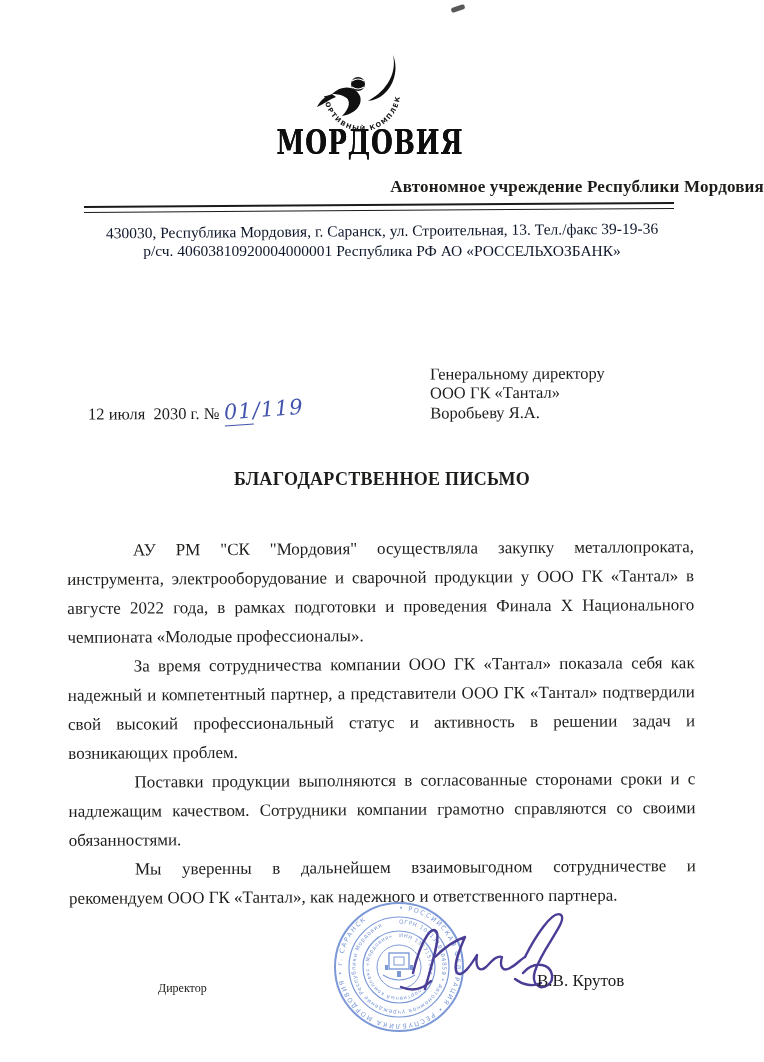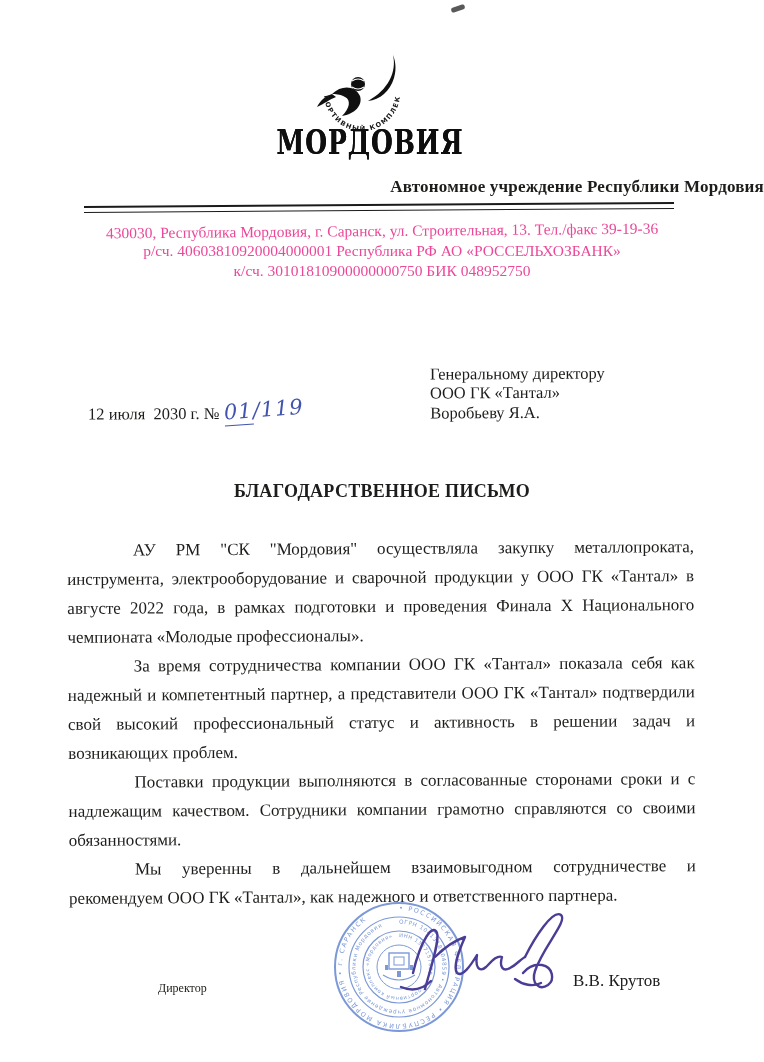--- a/index.html
+++ b/index.html
@@ -33,52 +33,52 @@
     position:absolute;left:4px;right:0;top:177px;text-align:right;
     font-weight:700;font-size:17px;letter-spacing:.2px;
   }
   .double-rule{
     position:absolute;left:84px;top:204px;width:590px;height:4px;
     border-top:2.5px solid #1a1a1a;border-bottom:1.2px solid #1a1a1a;
     transform:rotate(-0.4deg);
   }
   .address{
     position:absolute;left:0;right:0;top:221px;text-align:center;
-    font-size:15.5px;line-height:19.8px;color:#ec4899;
+    font-size:15.5px;line-height:19.8px;color:#0f172a;
   }
   .address .l0{transform:rotate(-0.5deg);}
   .email-links{text-decoration:underline;text-underline-offset:2px;}
 
   
   .date-line{position:absolute;left:88px;top:400px;font-size:16.5px;transform:rotate(-0.3deg);white-space:pre;}
   .handwritten-number{
     display:inline-block;
     font-family:"DejaVu Serif", serif;font-style:italic;font-size:21px;
     color:var(--handwriting-blue);
     transform:rotate(-4deg) translateY(-2px);
     letter-spacing:1px;
   }
   .handwritten-number .u{border-bottom:1.6px solid var(--handwriting-blue);padding-bottom:1px;}
   .recipient{position:absolute;left:430px;top:364px;font-size:16.5px;line-height:19.4px;transform:rotate(-0.3deg);}
 
   
   .letter-title{
-    position:absolute;left:0;right:0;top:481px;margin:0;text-align:center;
+    position:absolute;left:0;right:0;top:469px;margin:0;text-align:center;
     font-size:18px;font-weight:700;letter-spacing:.3px;
   }
   .letter-body{
     position:absolute;left:68px;top:534px;width:627px;
     font-size:17px;line-height:29px;text-align:justify;
     transform:rotate(-0.35deg);
   }
   .letter-body p{margin:0;text-indent:66px;}
 
   
   .director-title{position:absolute;left:158px;top:981px;font-size:12px;}
-  .signer-name{position:absolute;left:537px;top:971px;font-size:17px;margin-left:36px;}
+  .signer-name{position:absolute;left:537px;top:971px;font-size:17px;}
   .stamp-sign-svg{position:absolute;left:325px;top:895px;width:250px;height:167px;}
   .stamp-line{fill:none;stroke:var(--stamp-blue);}
   .stamp-fill{fill:var(--stamp-blue);stroke:none;}
   .stamp-text{fill:var(--stamp-blue);font-family:"DejaVu Sans", sans-serif;}
   .sig-path{fill:none;stroke:var(--signature-ink);stroke-width:2.4;stroke-linecap:round;stroke-linejoin:round;}
   .logo-arc-text{fill:#161616;font-family:"DejaVu Sans", sans-serif;font-size:6.6px;font-weight:700;letter-spacing:1.4px;}
 </style>
 </head>
 <body>
 
@@ -106,21 +106,20 @@
 
   <div class="wordmark">МОРДОВИЯ</div>
 
   <div class="org-line">Автономное учреждение Республики Мордовия</div>
 
   <div class="double-rule"></div>
 
   <div class="address">
     <div class="l0">430030, Республика Мордовия, г. Саранск, ул. Строительная, 13. Тел./факс 39-19-36</div>
     <div>р/сч. 40603810920004000001 Республика РФ АО «РОССЕЛЬХОЗБАНК»</div>
-    <div>к/сч. 30101810900000000750 БИК 048952750</div>
   </div>
 
   <div class="date-line"><span>12 июля  2030 г. № </span><span class="handwritten-number"><span class="u">01</span><span>/119</span></span></div>
 
   <div class="recipient">
     <div>Генеральному директору</div>
     <div>ООО ГК «Тантал»</div>
     <div>Воробьеву Я.А.</div>
   </div>
 

